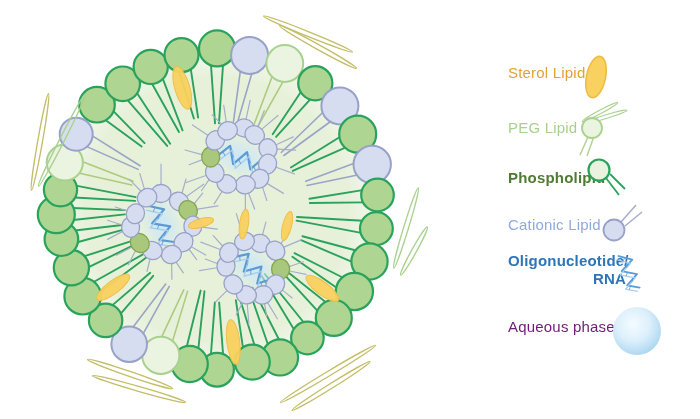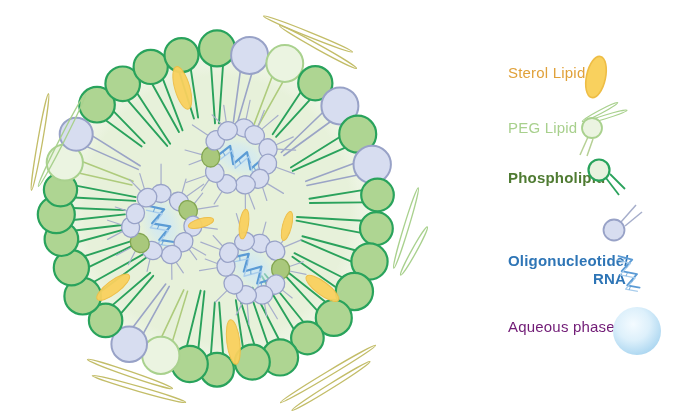--- a/index.html
+++ b/index.html
@@ -365,20 +365,23 @@
         <div class="llabel" style="color: rgb(79, 123, 50); font-weight: 700;">
           <div>Phospholipid</div>
         </div>
         <svg class="licon" width="86" height="60">
           <line x1="28" y1="30" x2="41" y2="47" stroke="#2aa25c" stroke-width="1.8"></line>
           <line x1="32" y1="26" x2="47" y2="41" stroke="#2aa25c" stroke-width="1.8"></line>
           <circle cx="21" cy="22" r="10.5" fill="#e8f2de" stroke="#29a35c" stroke-width="2.2"></circle>
         </svg>
       </div>
       <div class="lrow" style="top: 195px;">
+        <div class="llabel" style="color: rgb(143, 170, 220); font-weight: 400;">
+          <div>Cationic Lipid</div>
+        </div>
         <svg class="licon" width="86" height="60">
           <line x1="43" y1="27" x2="58" y2="10" stroke="#a6aecb" stroke-width="1.5"></line>
           <line x1="47" y1="31" x2="64" y2="17" stroke="#a6aecb" stroke-width="1.5"></line>
           <circle cx="36" cy="35" r="10.5" fill="#d7ddf0" stroke="#98a2c7" stroke-width="1.8"></circle>
         </svg>
       </div>
       <div class="lrow" style="top: 240px;">
         <div class="llabel" style="color: rgb(46, 117, 182); font-weight: 700;">
           <div>Oligonucleotide/</div>
           <div class="l2">RNA</div>

